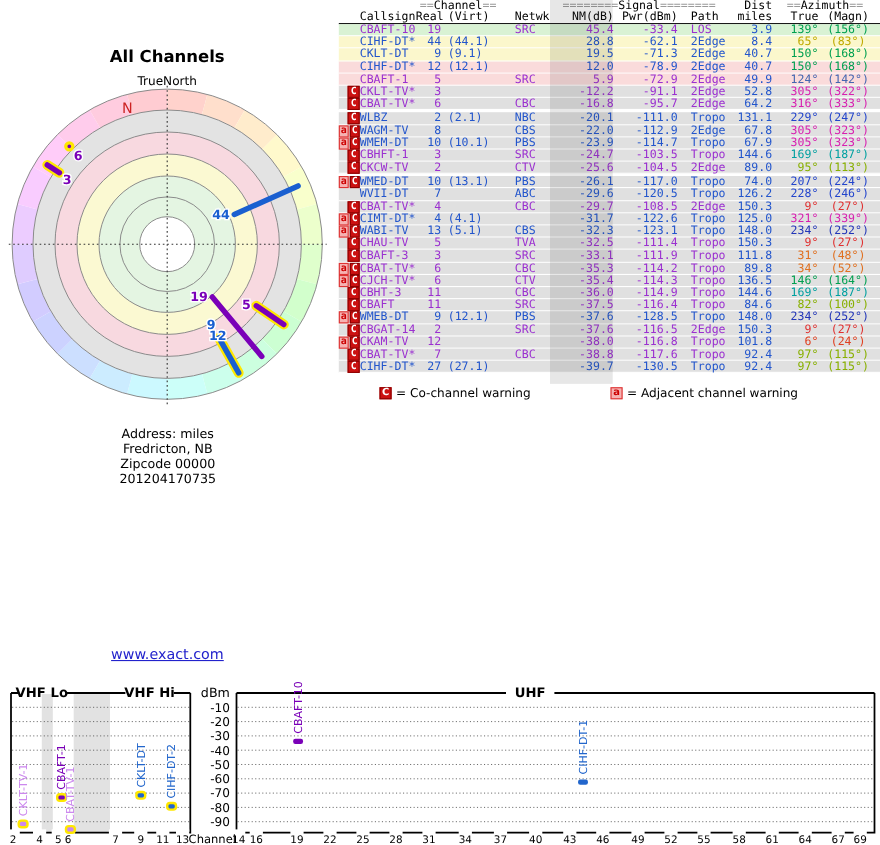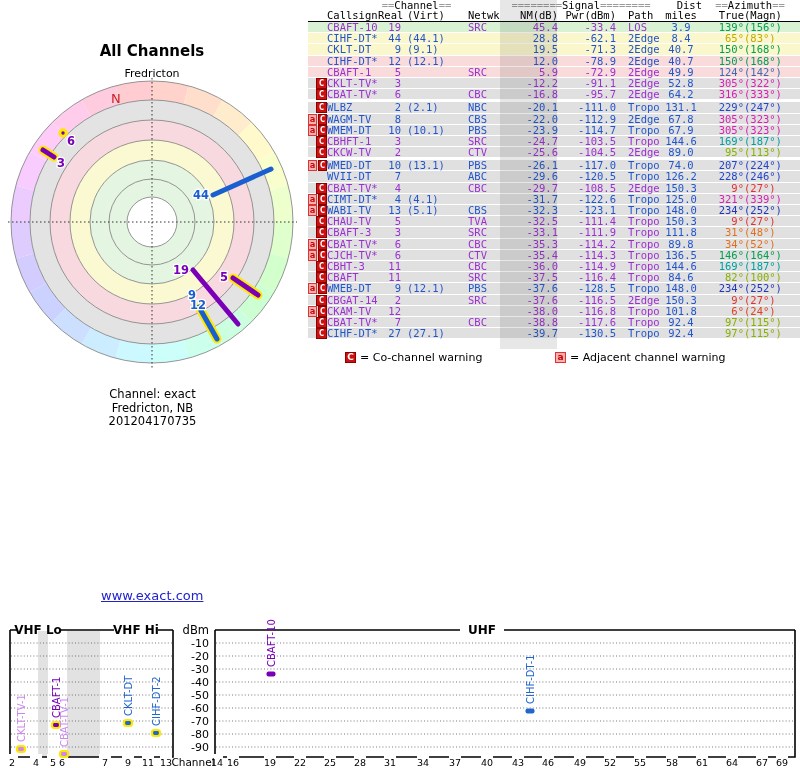--- a/index.html
+++ b/index.html
@@ -21,23 +21,23 @@
   .bg-pink{background:#fadbdb;}
   .bg-gray{background:#e0e0e0;}
   .c-warn{width:19px;display:flex;justify-content:flex-end;gap:1px;flex-shrink:0;}
   .c-call{width:51px;flex-shrink:0;}
   .c-real{width:27px;text-align:right;padding-right:4px;box-sizing:border-box;flex-shrink:0;}
   .c-virt{width:50px;padding-left:2px;box-sizing:border-box;flex-shrink:0;}
   .c-net{width:47px;padding-left:13px;box-sizing:border-box;flex-shrink:0;}
   .c-nm{width:56px;text-align:right;flex-shrink:0;}
   .c-pwr{width:58px;text-align:right;flex-shrink:0;}
   .c-path{width:44px;padding-left:12px;box-sizing:border-box;flex-shrink:0;}
-  .c-miles{width:42px;text-align:center;flex-shrink:0;}
+  .c-miles{width:42px;text-align:right;flex-shrink:0;}
   .c-true{width:42px;text-align:right;flex-shrink:0;}
-  .c-magn{width:54px;text-align:left;flex-shrink:0;}
+  .c-magn{width:54px;text-align:center;flex-shrink:0;}
   .wbox{display:inline-block;width:9px;height:9px;font-size:9px;line-height:9px;text-align:center;
         font-weight:bold;margin-top:0px;}
   .wC{background:#cc1111;color:#fff;border:1px solid #8c0000;}
   .wA{background:#f6b2b2;color:#c00;border:1px solid #d33;}
   #nm-band{left:500px;top:0;width:57px;height:349px;background:rgba(60,60,60,0.12);pointer-events:none;}
   
   #legend{left:308px;top:351px;width:492px;height:14px;font-size:11px;color:#000;}
   #legend .item{position:absolute;display:flex;align-items:center;gap:4px;}
   
   #search{left:55px;top:388px;width:195px;text-align:center;font-size:11.5px;color:#000;line-height:13.5px;}
@@ -45,21 +45,21 @@
   #search .dbgap{margin-top:28px;}
   
   #sitelink{left:101px;top:588px;font-size:13px;color:#2222cc;text-decoration:underline;}
 </style>
 </head>
 <body>
 
 <div id="page">
 
   <div class="abs" id="radar-title">All Channels</div>
-  <div class="abs" id="radar-subtitle">Fredricton</div>
+  <div class="abs" id="radar-subtitle">TrueNorth</div>
   <svg class="abs" id="radar-svg" style="left:0;top:78px;overflow:visible;" width="310" height="292">
       <path d="M152,3 A141,141 0 0 1 188.49348535945543,7.804458493241356 L183.57592350250752,26.157049192733666 A122,122 0 0 0 152,22 Z" fill="hsl(7.5,100%,90%)" stroke="none"></path>
       <path d="M188.49348535945543,7.804458493241356 A141,141 0 0 1 222.5,21.890418066394147 L213,38.34490073829848 A122,122 0 0 0 183.57592350250752,26.157049192733666 Z" fill="hsl(22.5,100%,90%)" stroke="none"></path>
       <path d="M222.5,21.890418066394147 A141,141 0 0 1 251.7020561473032,44.29794385269679 L238.26702730475878,57.7329726952412 A122,122 0 0 0 213,38.34490073829848 Z" fill="hsl(37.5,100%,90%)" stroke="none"></path>
       <path d="M251.7020561473032,44.29794385269679 A141,141 0 0 1 274.10958193360585,73.49999999999999 L257.6550992617015,82.99999999999999 A122,122 0 0 0 238.26702730475878,57.7329726952412 Z" fill="hsl(52.5,100%,90%)" stroke="none"></path>
       <path d="M274.10958193360585,73.49999999999999 A141,141 0 0 1 288.1955415067587,107.50651464054457 L269.84295080726633,112.42407649749248 A122,122 0 0 0 257.6550992617015,82.99999999999999 Z" fill="hsl(67.5,100%,90%)" stroke="none"></path>
       <path d="M288.1955415067587,107.50651464054457 A141,141 0 0 1 293,144 L274,144 A122,122 0 0 0 269.84295080726633,112.42407649749248 Z" fill="hsl(82.5,100%,90%)" stroke="none"></path>
       <path d="M293,144 A141,141 0 0 1 288.1955415067587,180.49348535945543 L269.84295080726633,175.57592350250755 A122,122 0 0 0 274,144 Z" fill="hsl(97.5,100%,90%)" stroke="none"></path>
       <path d="M288.1955415067587,180.49348535945543 A141,141 0 0 1 274.10958193360585,214.49999999999997 L257.65509926170154,204.99999999999997 A122,122 0 0 0 269.84295080726633,175.57592350250755 Z" fill="hsl(112.5,100%,90%)" stroke="none"></path>
       <path d="M274.10958193360585,214.49999999999997 A141,141 0 0 1 251.7020561473032,243.7020561473032 L238.2670273047588,230.26702730475878 A122,122 0 0 0 257.65509926170154,204.99999999999997 Z" fill="hsl(127.5,100%,90%)" stroke="none"></path>
@@ -153,22 +153,23 @@
       <span class="wbox wC">C</span>
       <span>= Co-channel warning</span>
     </span>
     <span class="item" style="left:247px;top:0;">
       <span class="wbox wA">a</span>
       <span>= Adjacent channel warning</span>
     </span>
   </div>
 
   <div class="abs" id="search">
-    <div>Channel: exact</div>
+    <div>Address: miles</div>
     <div>Fredricton, NB</div>
+    <div>Zipcode 00000</div>
     <div>201204170735</div>
   </div>
 
   <a class="abs" id="sitelink" href="#">www.exact.com</a>
 
   <svg class="abs" id="chart-svg" style="left:0;top:618px;overflow:visible;" width="800" height="150">
       <rect x="38" y="13" width="10" height="126" fill="#e2e2e2"></rect>
       <rect x="67" y="13" width="33" height="126" fill="#e2e2e2"></rect>
       <line x1="11" y1="25" x2="172" y2="25" stroke="#555" stroke-width="0.8" stroke-dasharray="1,2.2"></line>
       <line x1="216" y1="25" x2="794" y2="25" stroke="#555" stroke-width="0.8" stroke-dasharray="1,2.2"></line>

